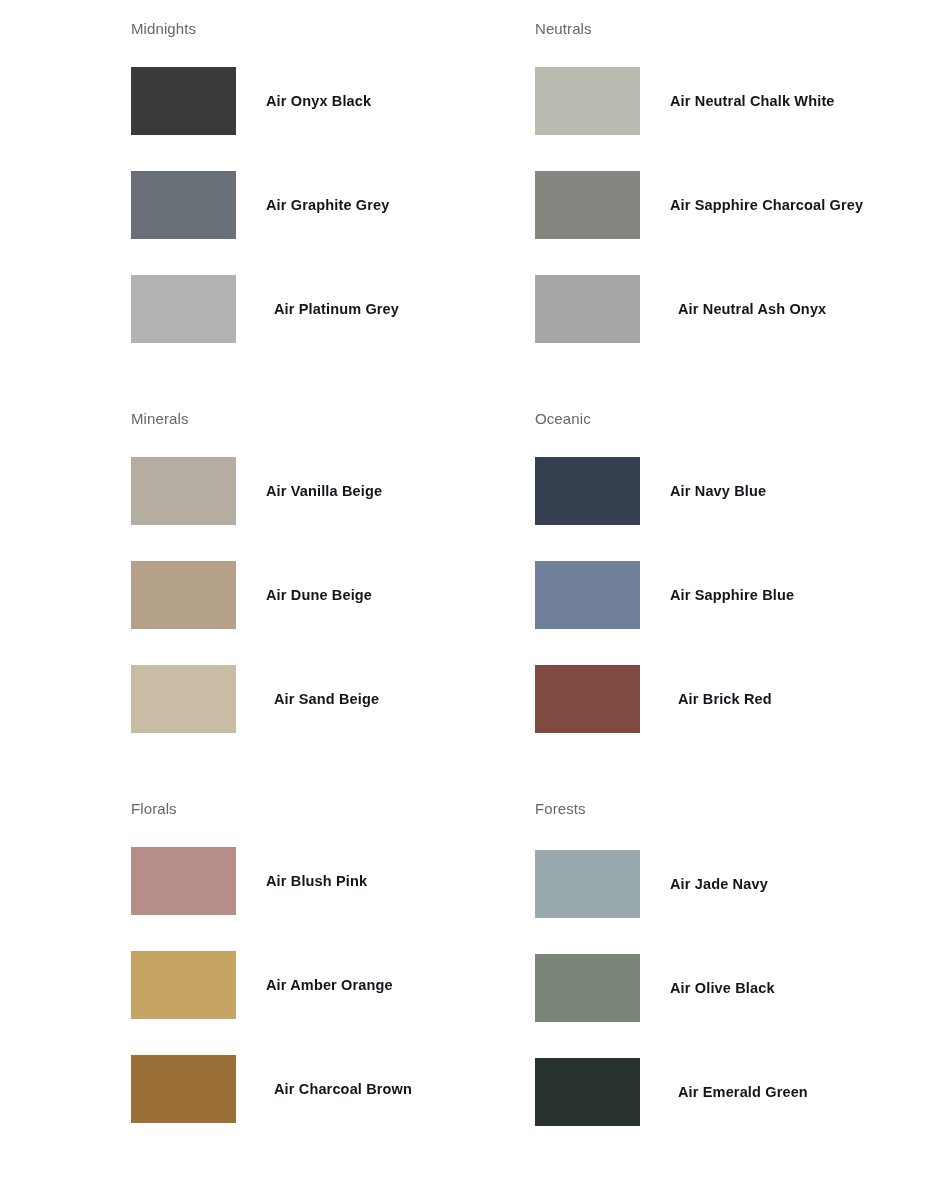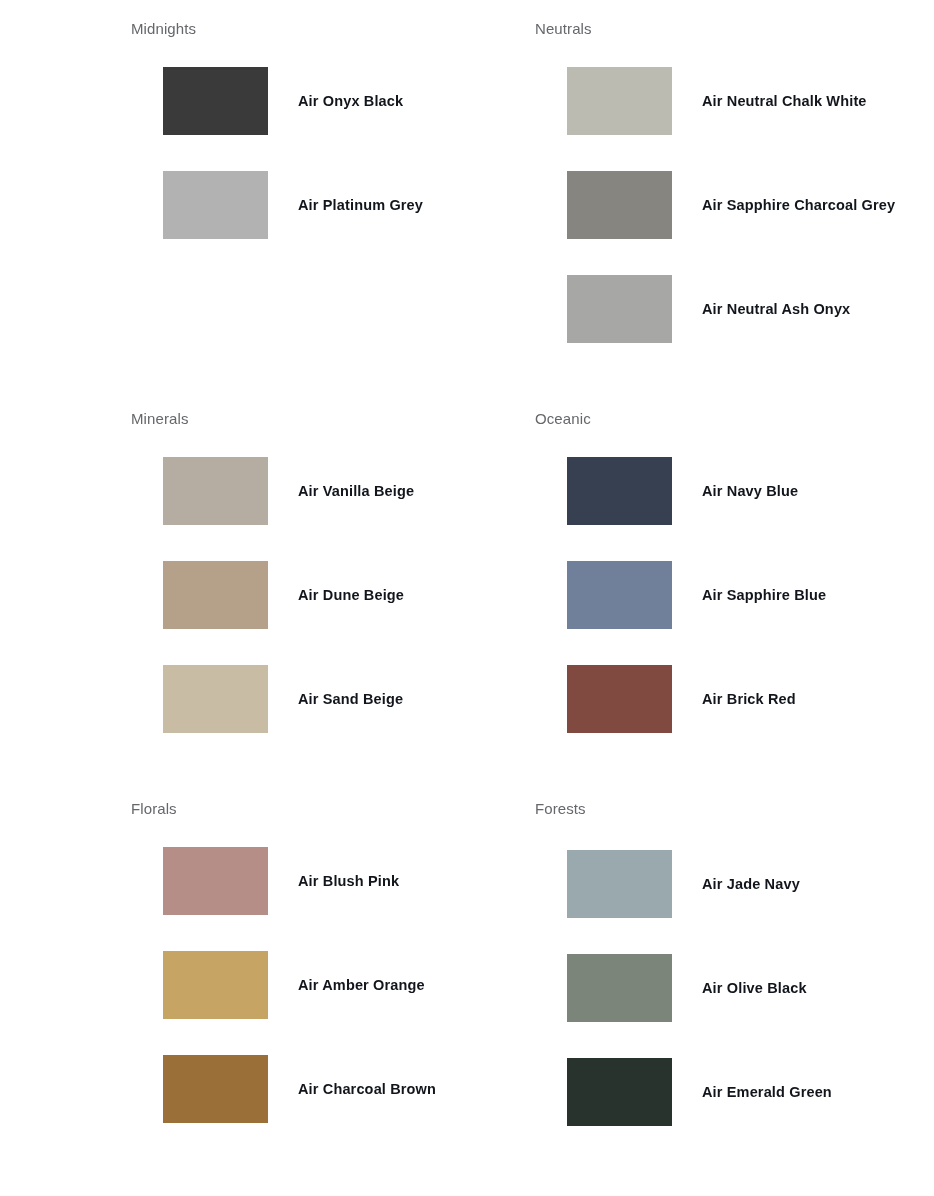--- a/index.html
+++ b/index.html
@@ -50,23 +50,22 @@
     line-height: 20px;
     margin: 0 0 28px 0;
     white-space: nowrap;
   }
 
   .swatch-row {
     display: flex;
     align-items: center;
     height: 68px;
     margin-bottom: 36px;
-    margin-left: 32px;
   }
-  .swatch-row:last-child { margin-bottom: 0; }
+  .swatch-row:last-child { margin-bottom: 0; gap: 8px; }
 
   .swatch-chip {
     width: 105px;
     height: 68px;
     flex: 0 0 105px;
   }
 
   .swatch-label {
     margin-left: 30px;
     font-size: 14.5px;
@@ -83,20 +82,24 @@
 </head>
 <body>
 
 <div class="palette-page">
   <div class="palette-grid">
       <div class="swatch-group">
         <div class="group-title">Midnights</div>
         <div class="swatch-row">
           <div class="swatch-chip" style="background-color: rgb(58, 58, 58);"></div>
           <div class="swatch-label">Air Onyx Black</div>
+        </div>
+        <div class="swatch-row">
+          <div class="swatch-chip" style="background-color: rgb(106, 112, 119);"></div>
+          <div class="swatch-label">Air Graphite Grey</div>
         </div>
         <div class="swatch-row">
           <div class="swatch-chip" style="background-color: rgb(178, 178, 178);"></div>
           <div class="swatch-label">Air Platinum Grey</div>
         </div>
       </div>
       <div class="swatch-group">
         <div class="group-title">Neutrals</div>
         <div class="swatch-row">
           <div class="swatch-chip" style="background-color: rgb(188, 187, 178);"></div>

